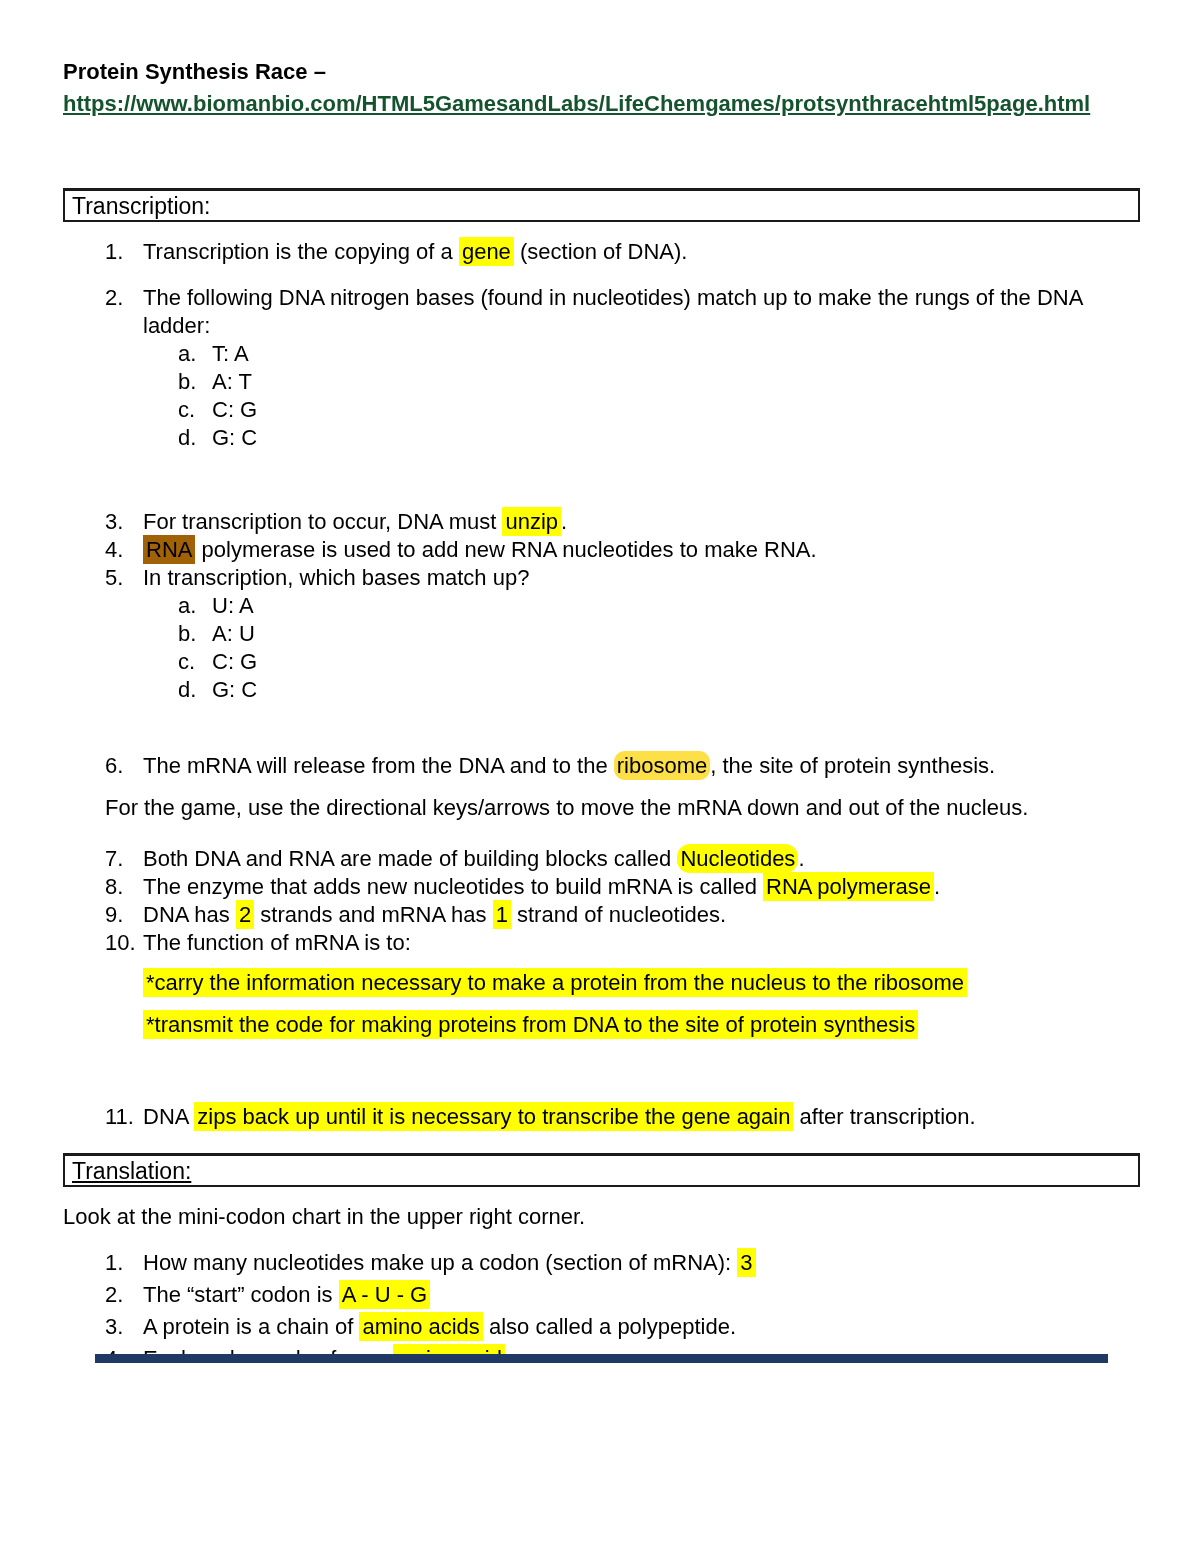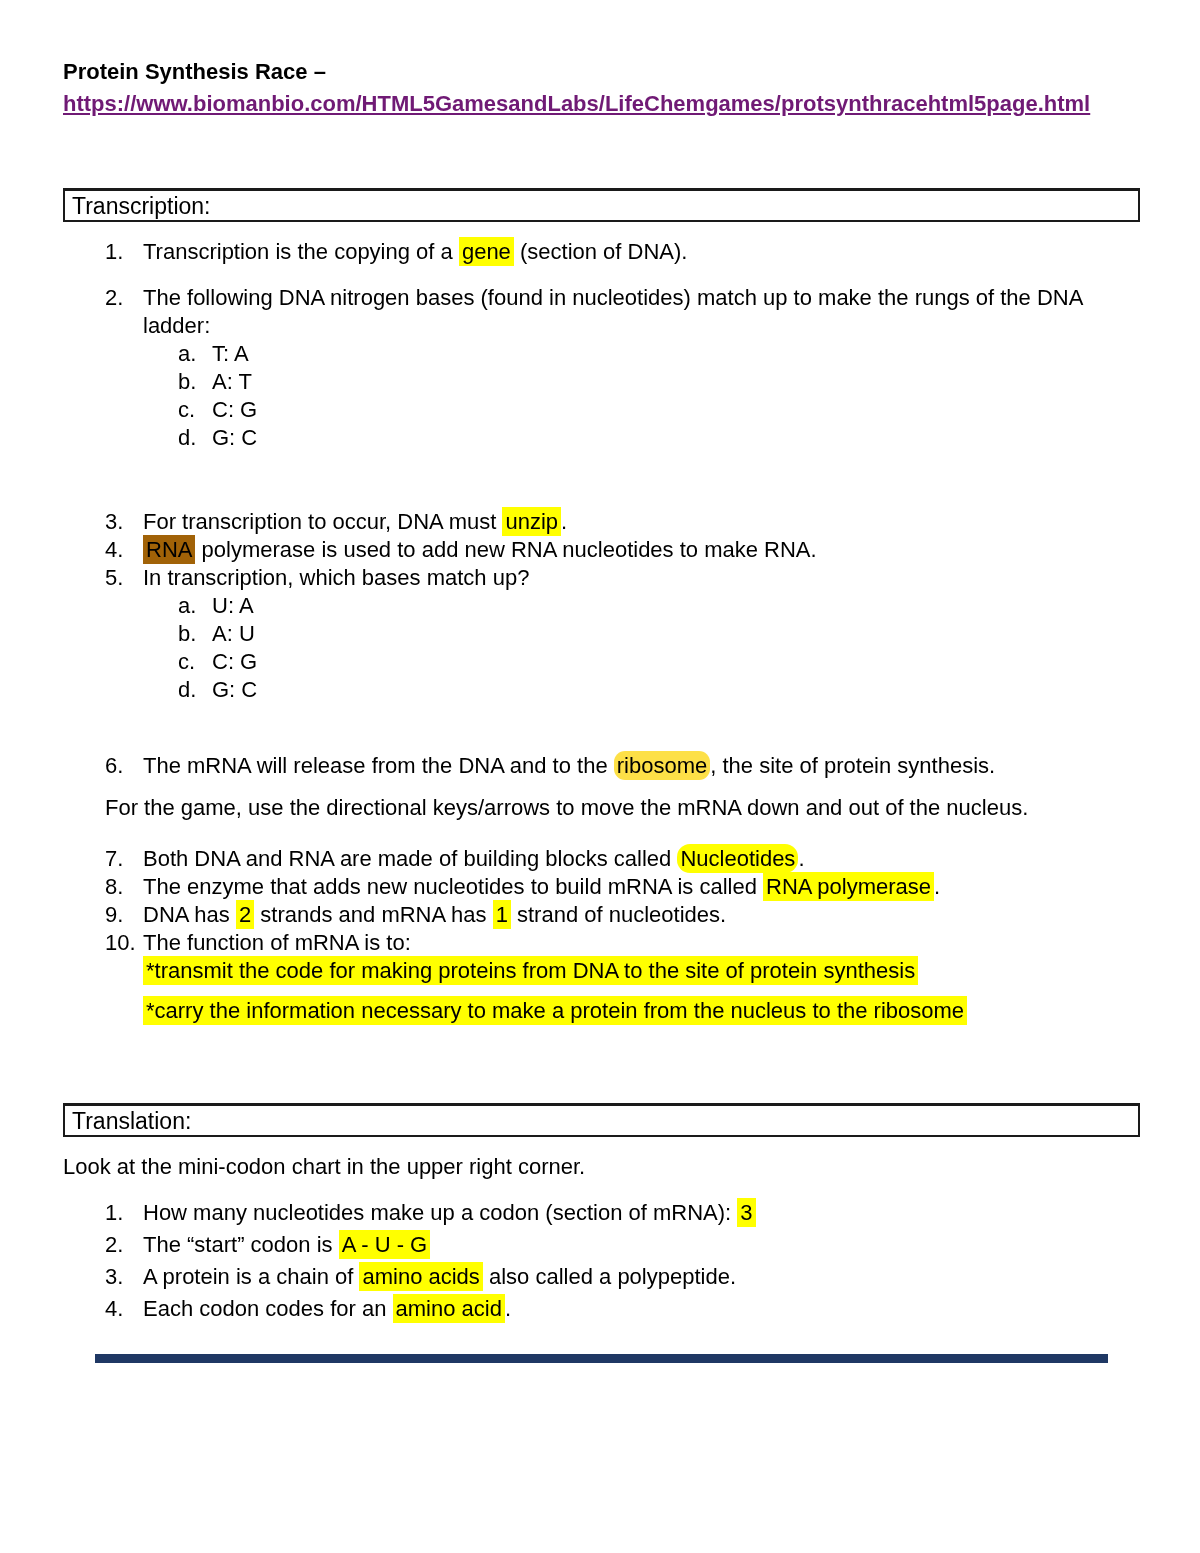--- a/index.html
+++ b/index.html
@@ -41,34 +41,34 @@
   
   .mb-xs{margin-bottom:4px;}
   .mt-sm{margin-top:6px;}
   .mt-md{margin-top:12px;}
   .mb-md{margin-bottom:14px;}
   .mb-lg{margin-bottom:18px;}
   .mb-xl{margin-bottom:23px;}
   .sp-lg{height:48px;}
   .sp-xl{height:56px;}
   .sp-xxl{height:64px;}
-  .section + .section .section-box{}
+  .section + .section .section-box{margin-top:22px;text-decoration:underline;}
   .bottom-bar{
     position:absolute;
     left:95px;bottom:0;
     width:1013px;height:9px;
   }
 </style>
 </head>
 <body>
 
 <div class="doc">
   <p class="title">Protein Synthesis Race –</p>
   <p class="link-line">
-    <a class="doclink" style="color: #701a75;">https://www.biomanbio.com/HTML5GamesandLabs/LifeChemgames/protsynthracehtml5page.html</a>
+    <a class="doclink" style="color: #14532d;">https://www.biomanbio.com/HTML5GamesandLabs/LifeChemgames/protsynthracehtml5page.html</a>
   </p>
 
   <div id="sections-root">
       <div class="section">
         <div class="section-box"><span>Transcription:</span></div>
         <div class="blocks">
           <div class="item mb-lg"><span class="num">1.</span><span class="txt">Transcription is the copying of a <mark class="hl" style="background: rgb(255, 255, 0);">gene</mark> (section of DNA).</span></div>
           <div class="item "><span class="num">2.</span><span class="txt">The following DNA nitrogen bases (found in nucleotides) match up to make the rungs of the DNA<br>ladder:</span></div>
           <div class="sub "><span class="letter">a.</span><span class="txt">T: A</span></div>
           <div class="sub "><span class="letter">b.</span><span class="txt">A: T</span></div>
@@ -82,23 +82,24 @@
           <div class="sub "><span class="letter">b.</span><span class="txt">A: U</span></div>
           <div class="sub "><span class="letter">c.</span><span class="txt">C: G</span></div>
           <div class="sub "><span class="letter">d.</span><span class="txt">G: C</span></div>
           <div class="sp-lg"></div>
           <div class="item mb-md"><span class="num">6.</span><span class="txt">The mRNA will release from the DNA and to the <mark class="hl" style="background: #fde047; border-radius: 11px;">ribosome</mark>, the site of protein synthesis.</span></div>
           <p class="para para-indent mb-xl">For the game, use the directional keys/arrows to move the mRNA down and out of the nucleus.</p>
           <div class="item "><span class="num">7.</span><span class="txt">Both DNA and RNA are made of building blocks called <mark class="hl" style="background: rgb(255, 255, 0); border-radius: 13px;">Nucleotides</mark>.</span></div>
           <div class="item "><span class="num">8.</span><span class="txt">The enzyme that adds new nucleotides to build mRNA is called <mark class="hl" style="background: rgb(255, 255, 0);">RNA polymerase</mark>.</span></div>
           <div class="item "><span class="num">9.</span><span class="txt">DNA has <mark class="hl" style="background: rgb(255, 255, 0);">2</mark> strands and mRNA has <mark class="hl" style="background: rgb(255, 255, 0);">1</mark> strand of nucleotides.</span></div>
           <div class="item "><span class="num">10.</span><span class="txt">The function of mRNA is to:</span></div>
+          <p class="para answer mt-md mb-md"><mark class="hl" style="background: rgb(255, 255, 0);">*carry the information necessary to make a protein from the nucleus to the ribosome</mark></p>
           <p class="para answer "><mark class="hl" style="background: rgb(255, 255, 0);">*transmit the code for making proteins from DNA to the site of protein synthesis</mark></p>
-          <p class="para answer mt-md mb-md"><mark class="hl" style="background: rgb(255, 255, 0);">*carry the information necessary to make a protein from the nucleus to the ribosome</mark></p>
           <div class="sp-xxl"></div>
+          <div class="item "><span class="num">11.</span><span class="txt">DNA <mark class="hl" style="background: rgb(255, 255, 0);">zips back up until it is necessary to transcribe the gene again</mark> after transcription.</span></div>
         </div>
       </div>
       <div class="section">
         <div class="section-box"><span>Translation:</span></div>
         <div class="blocks">
           <p class="para mt-sm mb-lg">Look at the mini-codon chart in the upper right corner.</p>
           <div class="item mb-xs"><span class="num">1.</span><span class="txt">How many nucleotides make up a codon (section of mRNA): <mark class="hl" style="background: rgb(255, 255, 0);">3</mark></span></div>
           <div class="item mb-xs"><span class="num">2.</span><span class="txt">The “start” codon is <mark class="hl" style="background: rgb(255, 255, 0);">A - U - G</mark></span></div>
           <div class="item mb-xs"><span class="num">3.</span><span class="txt">A protein is a chain of <mark class="hl" style="background: rgb(255, 255, 0);">amino acids</mark> also called a polypeptide.</span></div>
           <div class="item "><span class="num">4.</span><span class="txt">Each codon codes for an <mark class="hl" style="background: rgb(255, 255, 0);">amino acid</mark>.</span></div>

